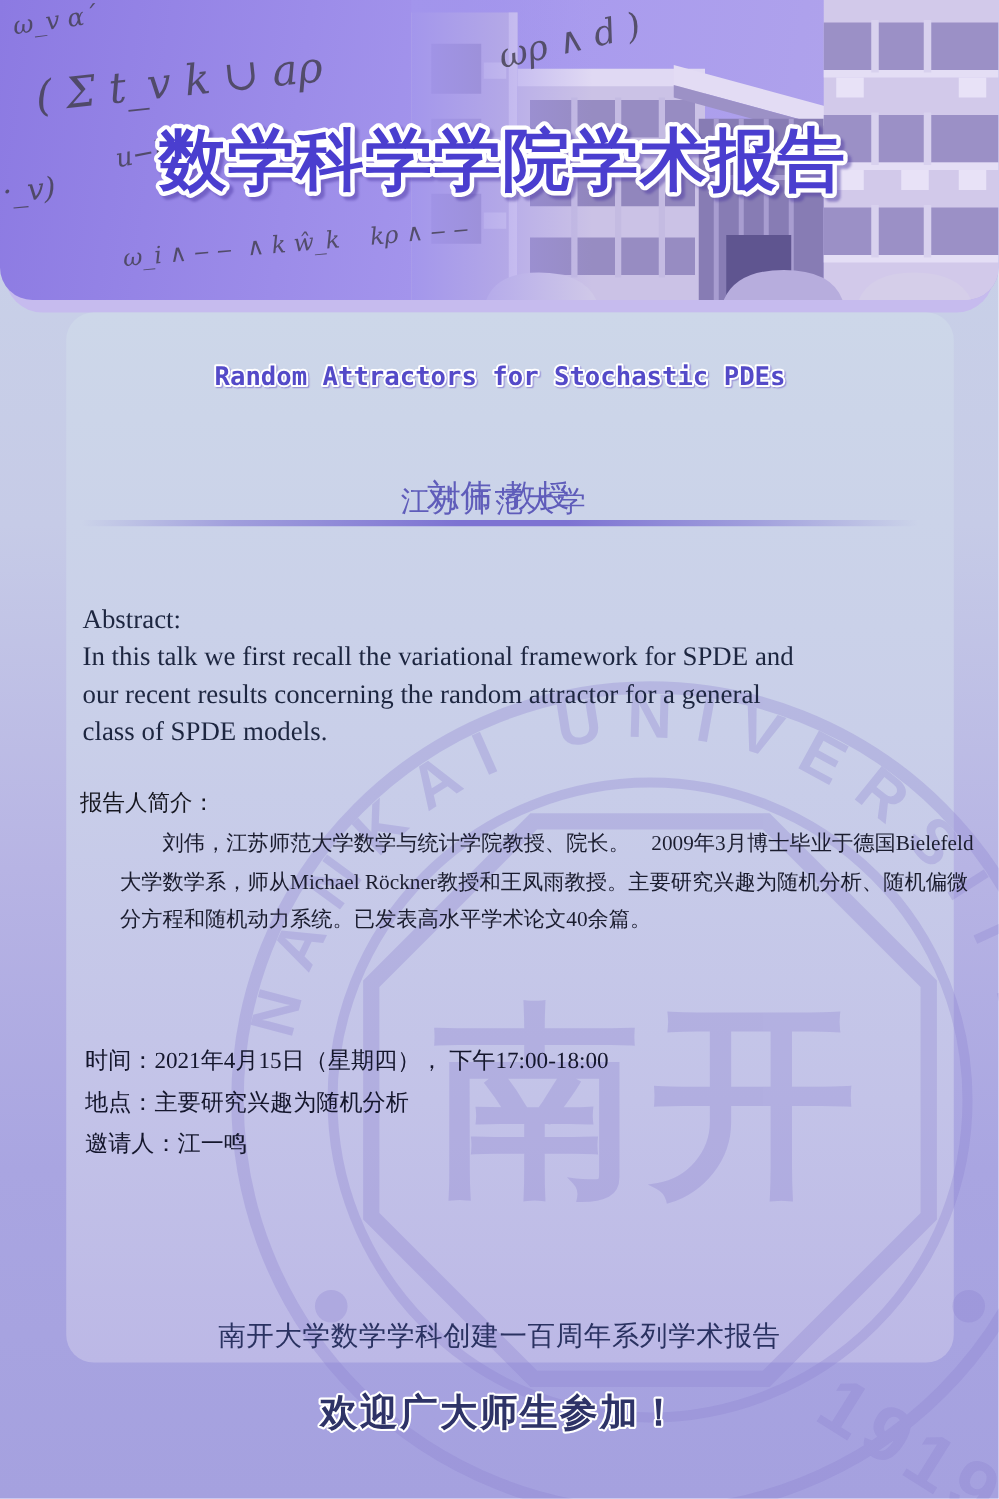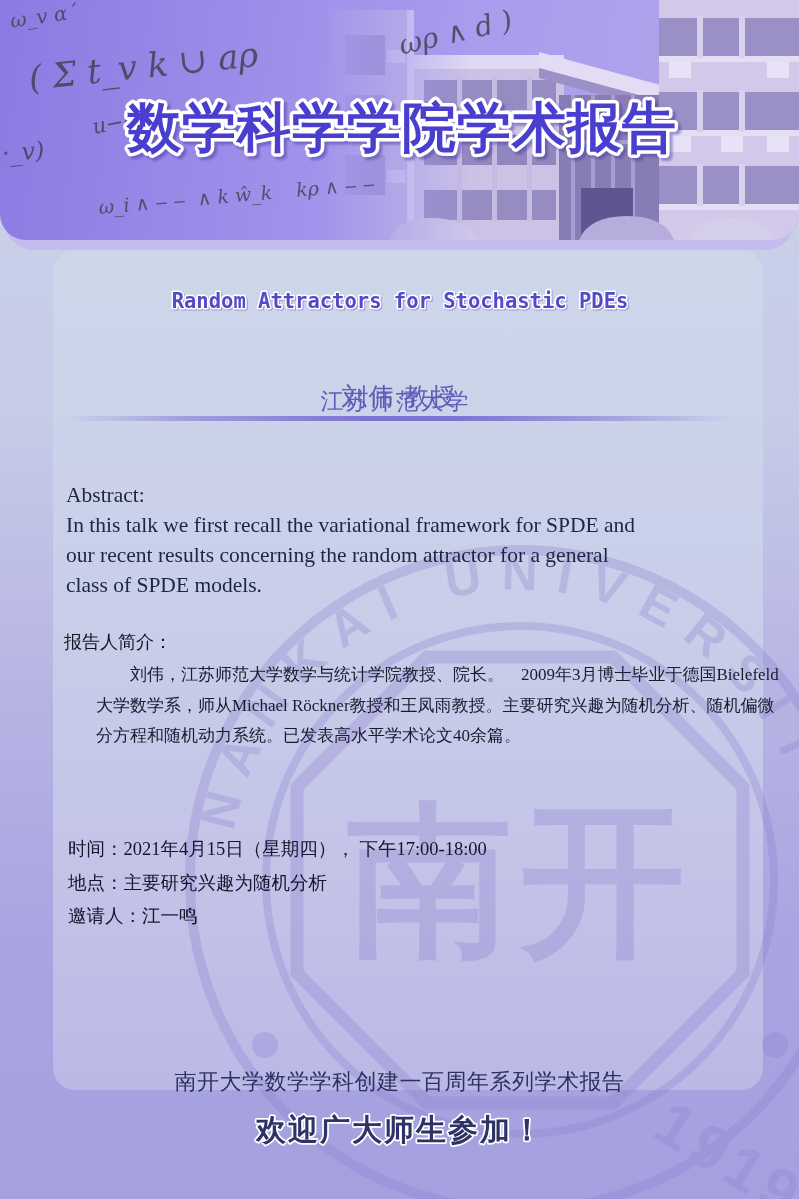--- a/index.html
+++ b/index.html
@@ -68,21 +68,21 @@
         font-size:17px;line-height:30.5px;color:#1a1c2e;margin-left:32px;}
   .bio .line{white-space:pre;}
   .details{position:absolute;left:68px;top:833px;
         font-family:"Liberation Serif","DejaVu Serif",serif;
         font-size:18.5px;line-height:33.5px;color:#14162c;}
   .details .line{white-space:pre;}
 
   
   .series{position:absolute;left:0;top:1054px;width:799px;text-align:center;
         font-family:"Liberation Serif","DejaVu Serif",serif;
-        font-size:22px;letter-spacing:.5px;color:var(--footer-text,#2a3261);margin-top:13px;}
+        font-size:22px;letter-spacing:.5px;color:var(--footer-text,#2a3261);}
   .welcome-svg{position:absolute;left:0;top:1105px;width:799px;height:50px;}
   .welcome-svg text{font-family:"Liberation Serif","DejaVu Serif",serif;
         font-weight:bold;font-size:30px;letter-spacing:2px;
         fill:var(--welcome-text,#2e3367);stroke:#fff;stroke-width:3.5px;
         stroke-linejoin:round;paint-order:stroke;}
 </style>
 </head>
 <body>
 
 <div class="page">

